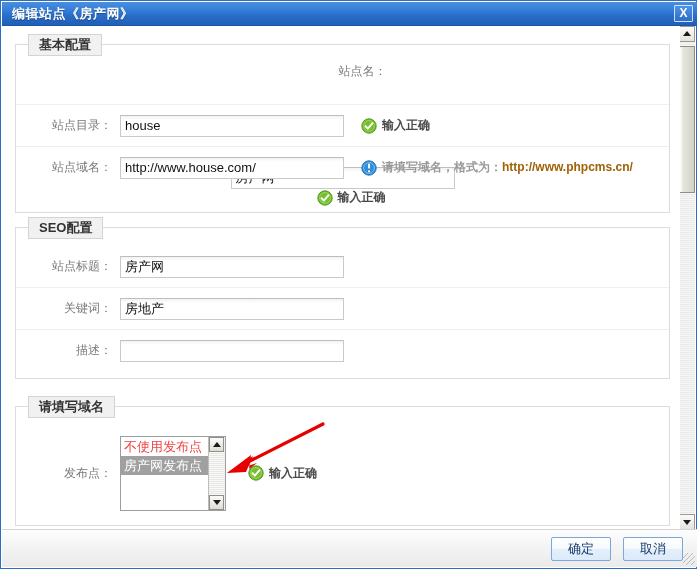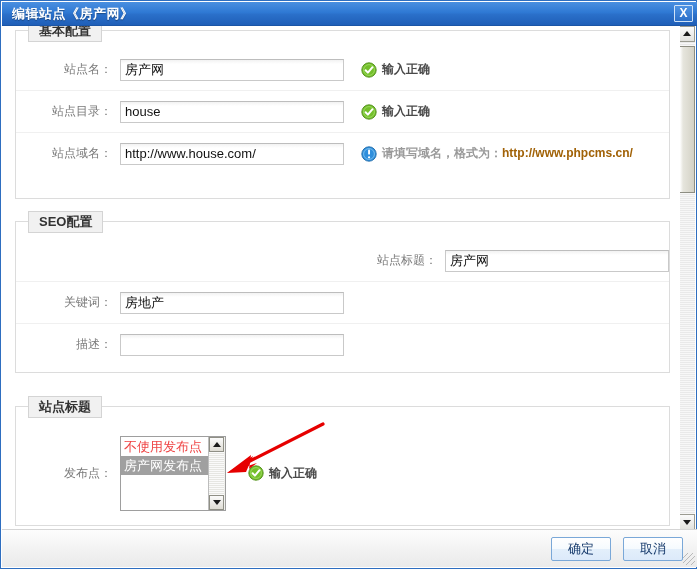--- a/index.html
+++ b/index.html
@@ -362,24 +362,24 @@
     </div>
     <div class="sb-track"></div>
     <div class="sb-thumb"></div>
     <div class="sb-btn down">
       <span class="sb-arrow"></span>
     </div>
   </div>
 
   <div class="content">
 
-    <div class="fieldset" style="top:4px; height:169px;">
+    <div class="fieldset" style="top:18px; height:169px;">
       <div class="legend">基本配置</div>
 
-      <div class="row" style="margin-top:18px;">
+      <div class="row" style="margin-top:18px;flex-direction:column;">
         <div class="row-label">站点名：</div>
         <input class="text-input" type="text" value="房产网" style="">
         <div class="hint">
           <svg class="hint-icon" viewBox="0 0 16 16">
             <circle cx="8" cy="8" r="7.2" fill="#74bf2b" stroke="#4e8c17" stroke-width="0.9"></circle>
             <circle cx="8" cy="8" r="5.4" fill="none" stroke="#9ad95c" stroke-width="1"></circle>
             <path d="M4.6 8.2 L6.9 10.6 L11.5 5.2" fill="none" stroke="#ffffff" stroke-width="2" stroke-linecap="round" stroke-linejoin="round"></path>
           </svg>
           <span class="hint-text">输入正确</span>
         </div>
@@ -406,41 +406,41 @@
             <circle cx="8" cy="8" r="7.2" fill="#2f8fdd" stroke="#1d6aa8" stroke-width="0.9"></circle>
             <circle cx="8" cy="8" r="5.4" fill="none" stroke="#79bdec" stroke-width="1"></circle>
             <rect x="7.1" y="3.6" width="1.9" height="5" rx="0.9" fill="#ffffff"></rect>
             <circle cx="8.05" cy="11.3" r="1.1" fill="#ffffff"></circle>
           </svg>
           <span class="hint-text muted"><span>请填写域名，格式为：</span><span class="url">http://www.phpcms.cn/</span></span>
         </div>
       </div>
     </div>
 
-    <div class="fieldset" style="top:195px; height:152px;">
+    <div class="fieldset" style="top:201px; height:152px;">
       <div class="legend">SEO配置</div>
 
-      <div class="row" style="margin-top:18px;justify-content:flex-end;">
+      <div class="row" style="margin-top:18px;">
         <div class="row-label">站点标题：</div>
         <input class="text-input" type="text" value="房产网" style="">
       </div>
 
       <div class="row">
         <div class="row-label">关键词：</div>
         <input class="text-input" type="text" value="房地产" style="">
       </div>
 
       <div class="row">
         <div class="row-label">描述：</div>
         <input class="text-input" type="text" value="" style="">
       </div>
     </div>
 
     <div class="fieldset" style="top:380px; height:120px;">
-      <div class="legend">站点标题</div>
+      <div class="legend">请填写域名</div>
 
       <div class="listbox-row" style="margin-top:14px;">
         <div class="row-label">发布点：</div>
 
         <div class="listbox">
           <div class="lb-option">不使用发布点</div>
           <div class="lb-option selected">房产网发布点</div>
           <div class="lb-scroll">
             <div class="lb-sb-btn up">
               <span class="lb-sb-arrow"></span>

